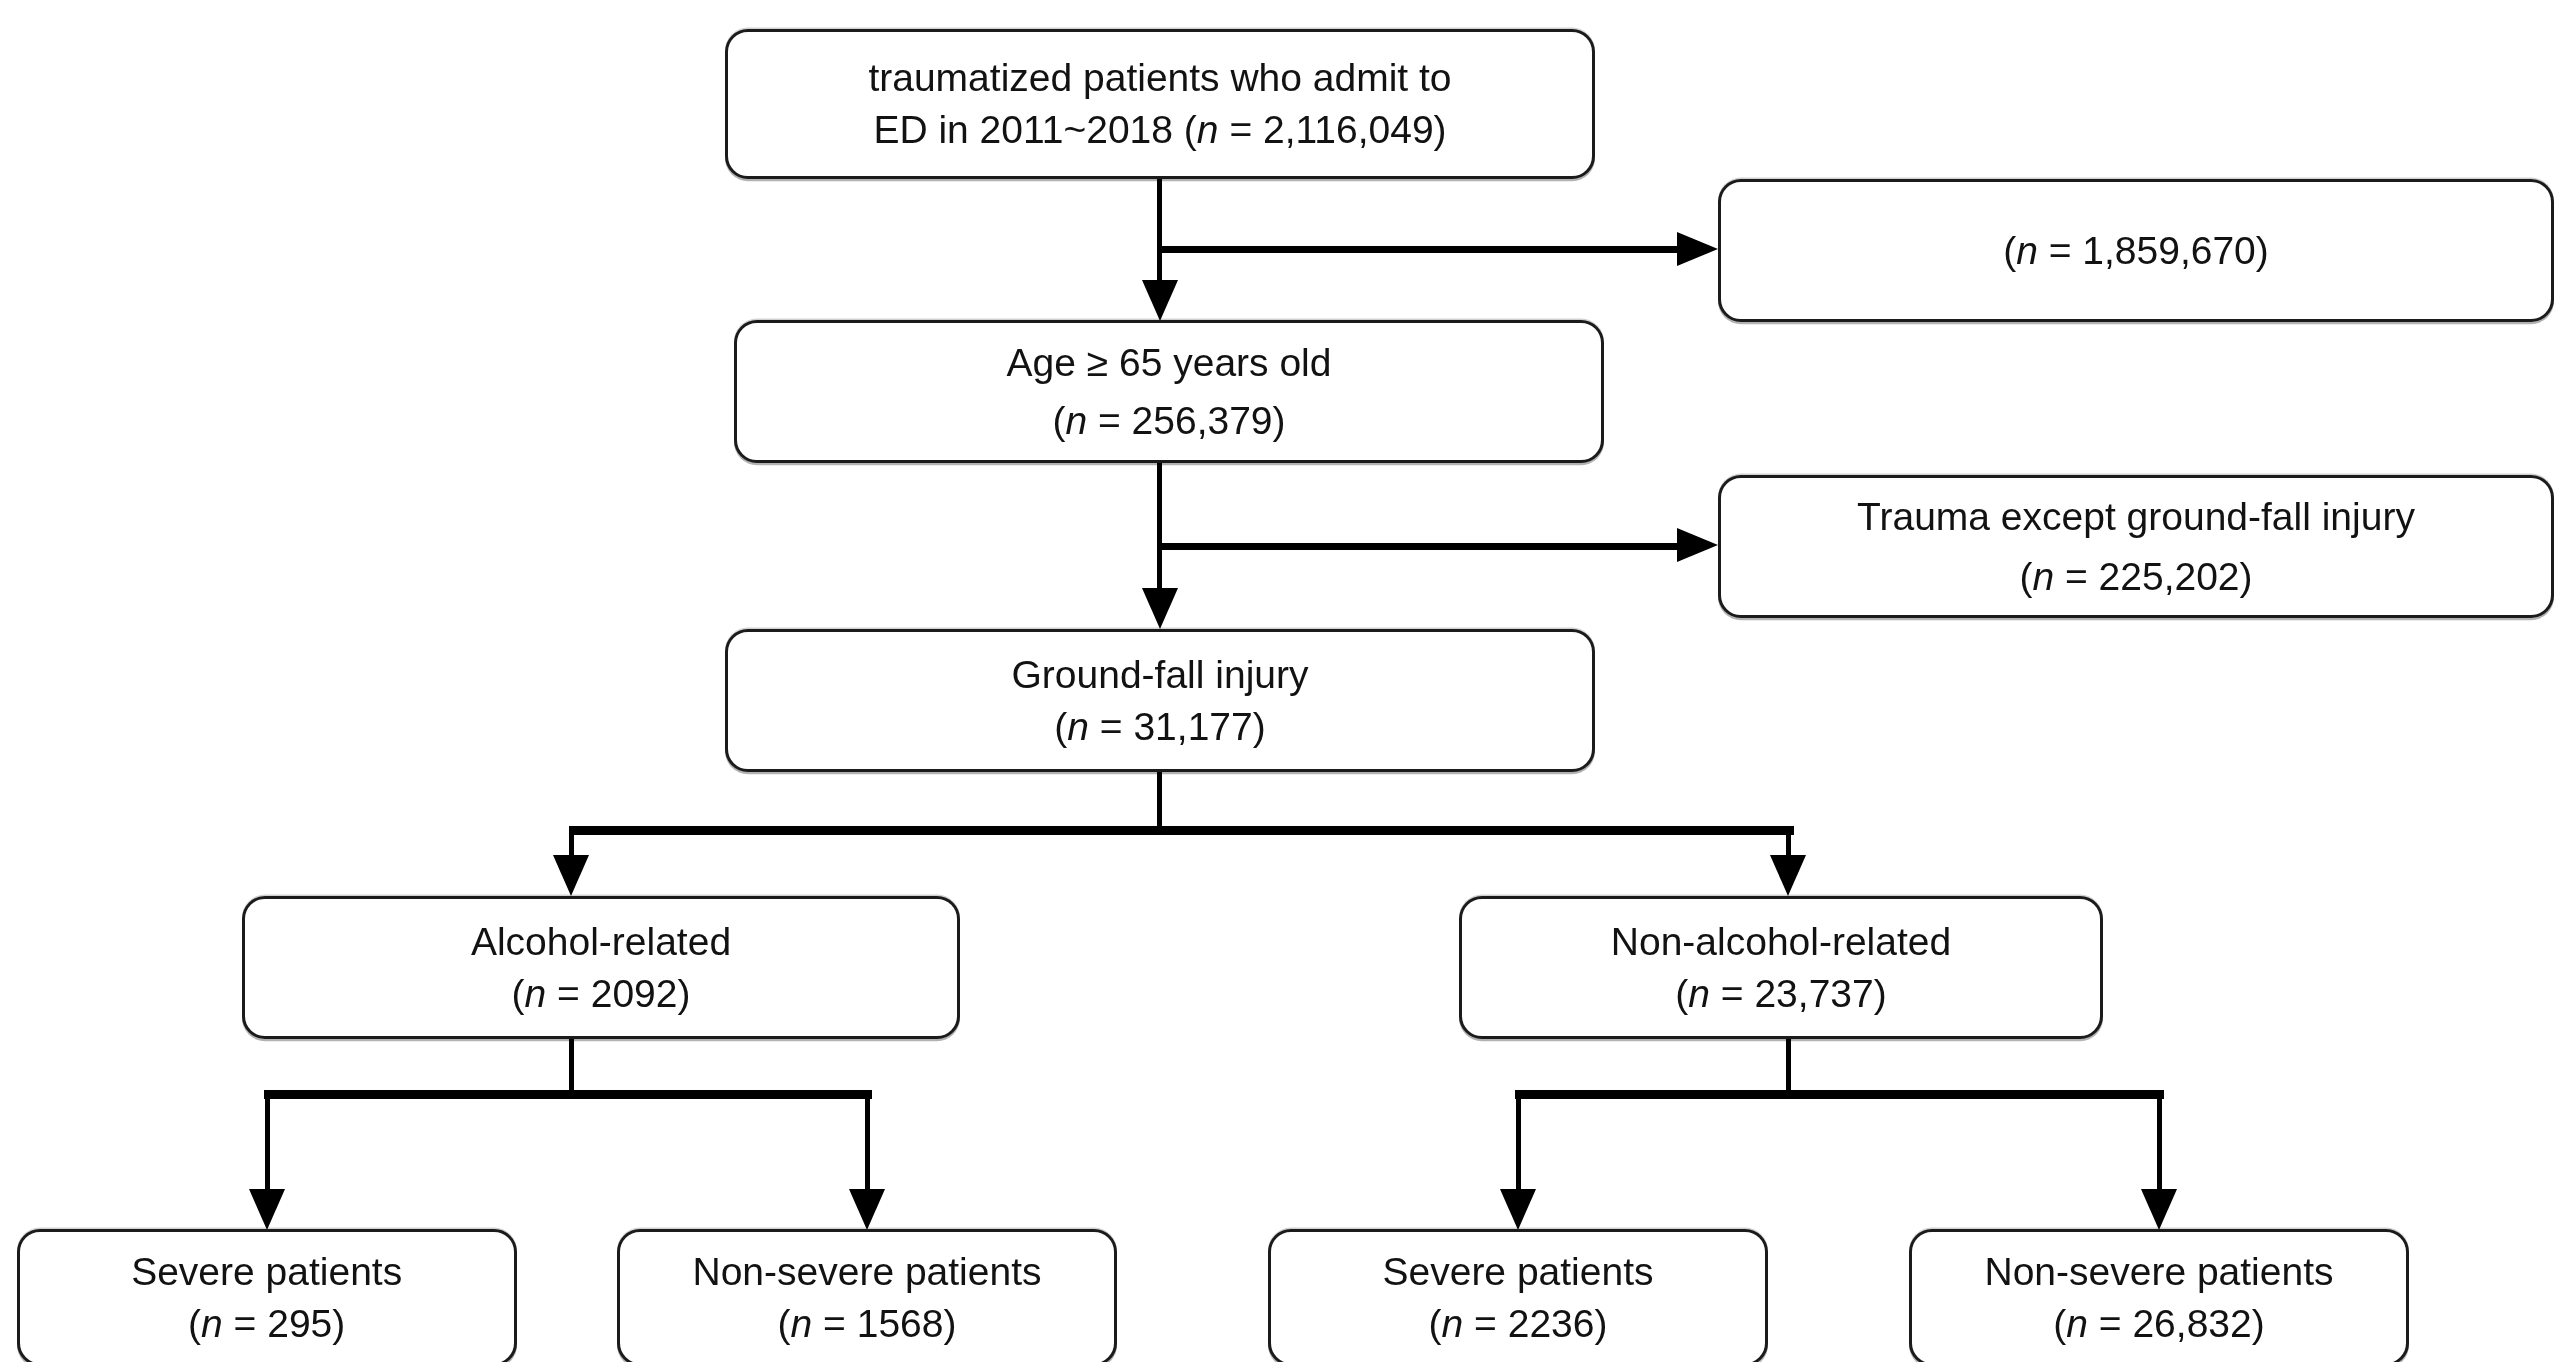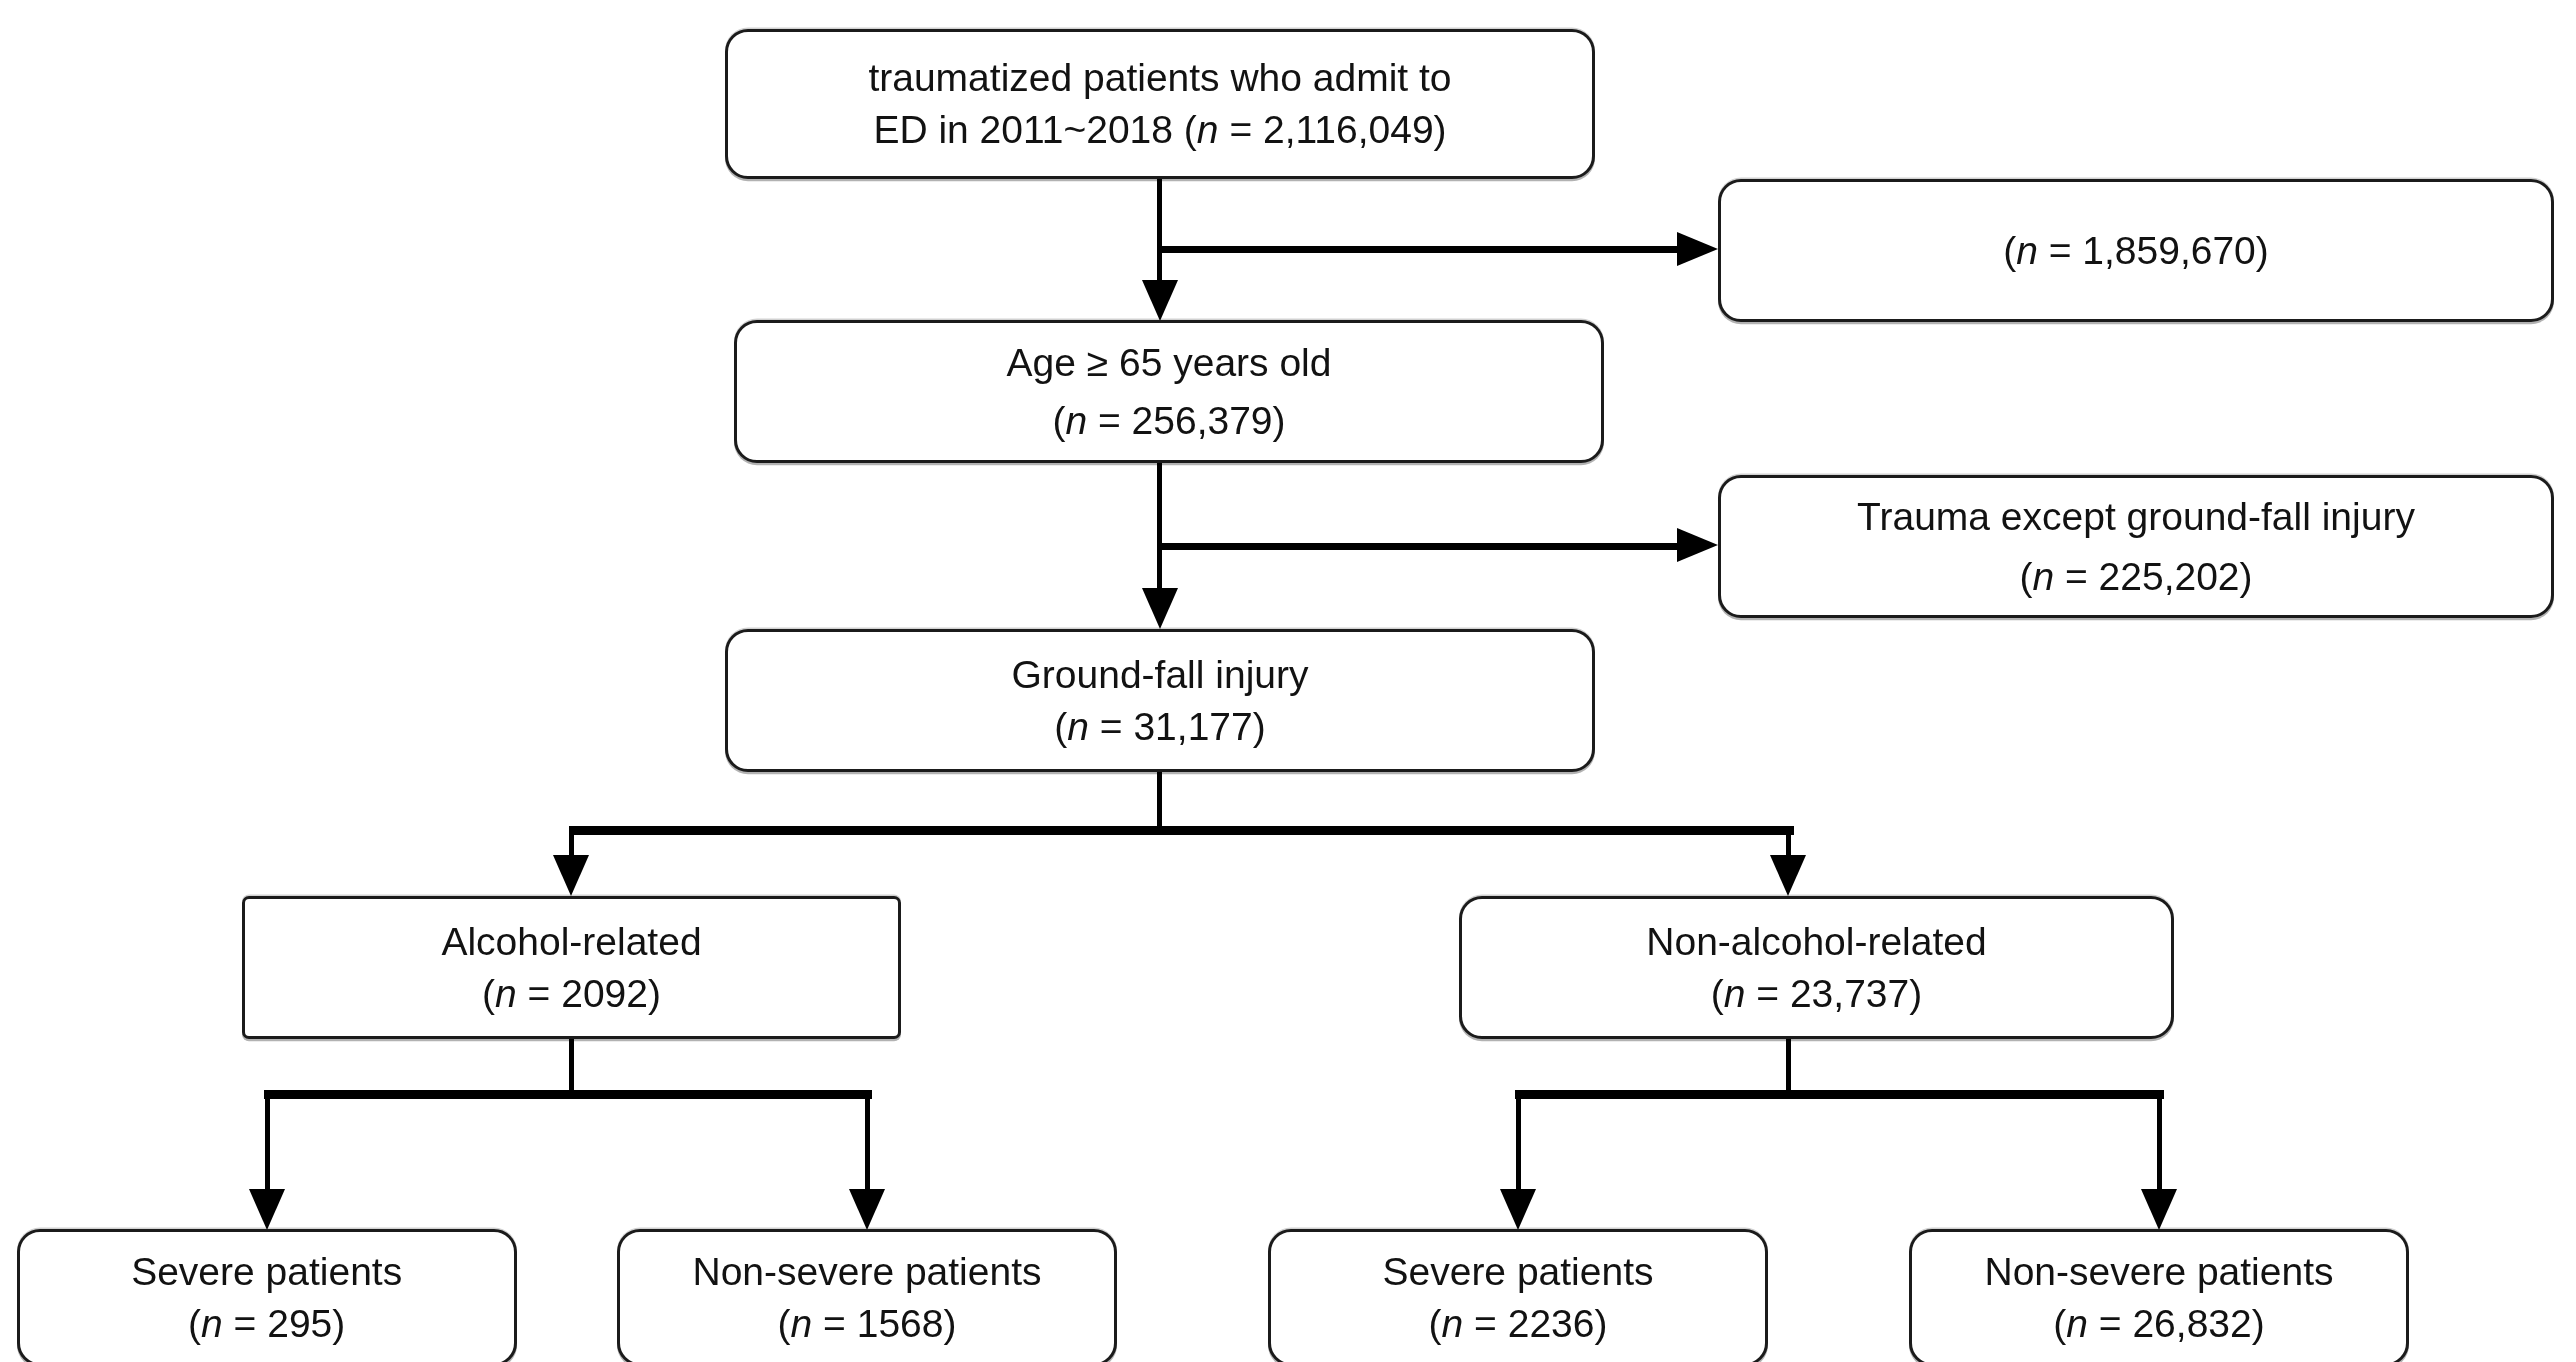--- a/index.html
+++ b/index.html
@@ -97,26 +97,26 @@
   <div class="node" style="left:1718px; top:463px; width:836px; height:143px;gap:8px;">
     <div class="l1">Trauma except ground-fall injury</div>
     <div class="l2"><span><span>(</span><i>n</i><span> = </span><span>225,202</span><span>)</span></span></div>
   </div>
 
   <div class="node" style="left:725px; top:617px; width:870px; height:143px;">
     <div class="l1">Ground-fall injury</div>
     <div class="l2"><span><span>(</span><i>n</i><span> = </span><span>31,177</span><span>)</span></span></div>
   </div>
 
-  <div class="node" style="left:242px; top:884px; width:659px; height:143px;border-radius:7px;">
+  <div class="node" style="left:242px; top:884px; width:718px; height:143px;">
     <div class="l1">Alcohol-related</div>
     <div class="l2"><span><span>(</span><i>n</i><span> = </span><span>2092</span><span>)</span></span></div>
   </div>
 
-  <div class="node" style="left:1459px; top:884px; width:715px; height:143px;">
+  <div class="node" style="left:1459px; top:884px; width:644px; height:143px;">
     <div class="l1">Non-alcohol-related</div>
     <div class="l2"><span><span>(</span><i>n</i><span> = </span><span>23,737</span><span>)</span></span></div>
   </div>
 
   <div class="node" style="left:16.7px; top:1217px; width:500px; height:137px;">
     <div class="l1">Severe patients</div>
     <div class="l2"><span><span>(</span><i>n</i><span> = </span><span>295</span><span>)</span></span></div>
   </div>
 
   <div class="node" style="left:617px; top:1217px; width:500px; height:137px;">

